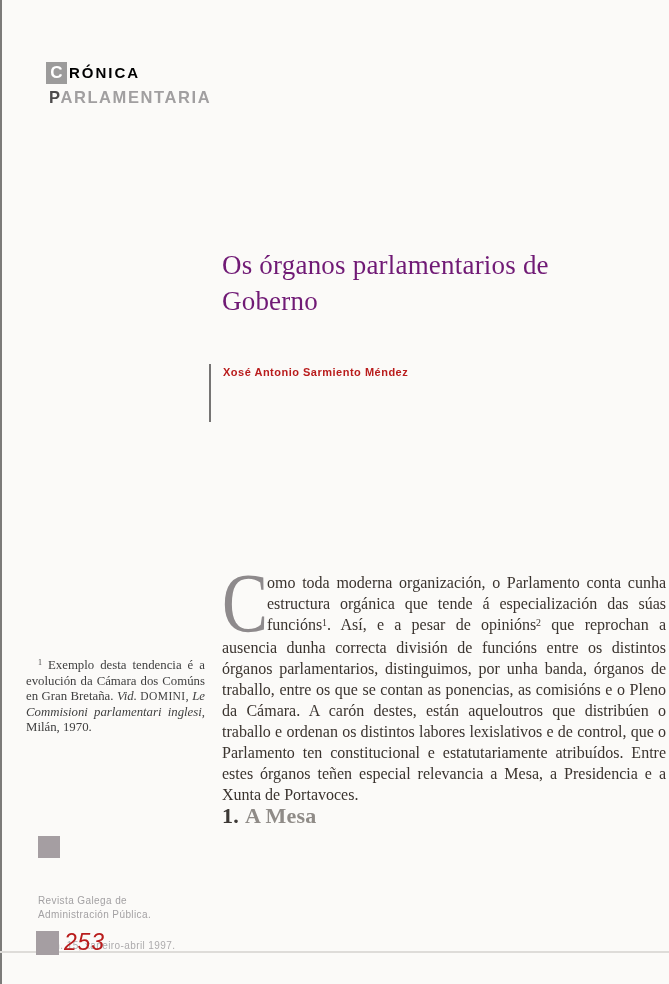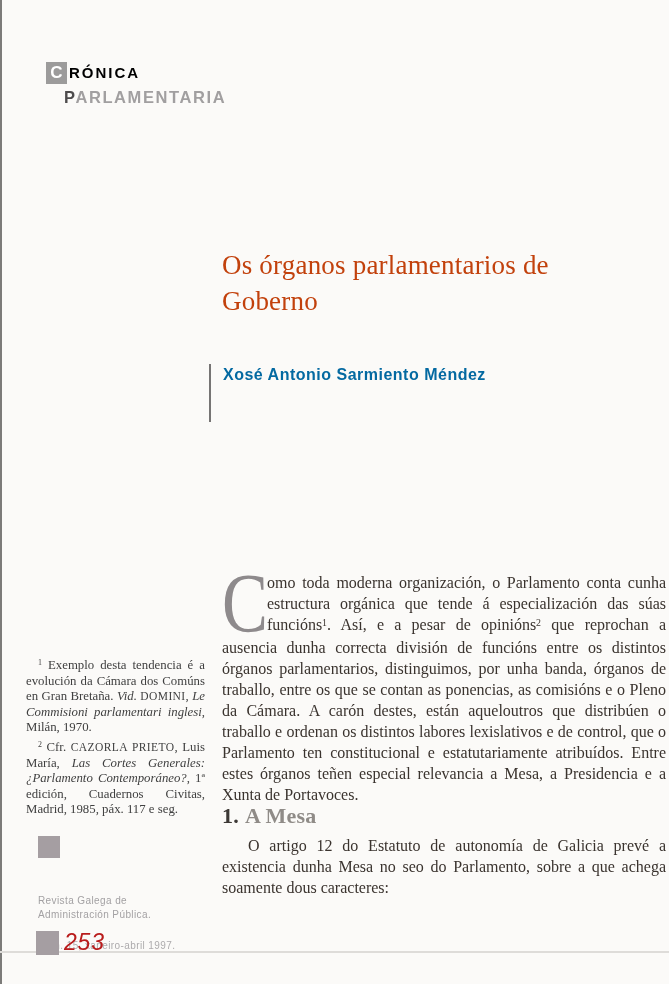--- a/index.html
+++ b/index.html
@@ -20,43 +20,43 @@
     font-family:"Liberation Sans", sans-serif;
     font-weight:bold;
   }
   .mast-line1{display:flex;align-items:center;height:23px;}
   .initial-box{
     display:flex;align-items:center;justify-content:center;
     width:21px;height:22px;background:#9c9b9b;color:#ffffff;
     font-size:17px;margin-right:2px;
   }
   .mast-rest1{color:#000000;font-size:15px;letter-spacing:2px;}
-  .mast-line2{margin-top:4px;margin-left:18px;font-size:16.5px;letter-spacing:1.6px;}
+  .mast-line2{margin-top:4px;margin-left:3px;font-size:16.5px;letter-spacing:1.6px;}
   .mast-initial2{color:#4d4b4c;}
   .mast-rest2{color:#a19fa0;}
   
   .title{
     position:absolute;left:222px;top:247px;width:440px;
-    font-size:27px;line-height:36px;color:#c2410c;
+    font-size:27px;line-height:36px;color:#701a75;
     white-space:pre-line;letter-spacing:0.2px;
   }
   
   .credit{
     position:absolute;left:18px;top:365px;width:184px;
     text-align:right;white-space:pre-line;
     font-family:"Liberation Sans", sans-serif;
     font-size:11.5px;line-height:14.6px;color:#a7a4a6;letter-spacing:0.3px;
   }
   .author-rule{
     position:absolute;left:209px;top:364px;width:2px;height:58px;background:#767474;
   }
   .author-name{
     position:absolute;left:223px;top:366px;
     font-family:"Liberation Sans", sans-serif;
-    font-weight:bold;font-size:16px;color:#0369a1;letter-spacing:0.5px;text-align:right;
+    font-weight:bold;font-size:11px;color:#b91c1c;letter-spacing:0.5px;text-align:right;
   }
   
   .body-col{
     position:absolute;left:222px;top:572px;width:444px;
     font-size:16px;line-height:21px;color:#3a332e;
     text-align:justify;
   }
   .body-col p{margin:0;}
   .dropcap{
     float:left;width:42px;height:63px;
@@ -125,26 +125,24 @@
   <div class="author-rule"></div>
   <div class="author-name">Xosé Antonio Sarmiento Méndez</div>
 
   <div class="body-col">
     <p>
       <span class="dropcap">C</span><span><span>omo toda moderna organización, o Parlamento conta cunha estructura orgánica que tende á especialización das súas funcións</span><span class="sup">1</span><span>. Así, e a pesar de opinións</span><span class="sup">2</span><span> que reprochan a ausencia dunha correcta división de funcións entre os distintos órganos parlamentarios, distinguimos, por unha banda, órganos de traballo, entre os que se contan as ponencias, as comisións e o Pleno da Cámara. A carón destes, están aqueloutros que distribúen o traballo e ordenan os distintos labores lexislativos e de control, que o Parlamento ten constitucional e estatutariamente atribuídos. Entre estes órganos teñen especial relevancia a Mesa, a Presidencia e a Xunta de Portavoces.</span></span>
     </p>
     <p class="section-heading">
       <span class="section-num">1.</span><span class="section-title">A Mesa</span>
     </p>
-    <p class="para2">O artigo 12 do Estatuto de autonomía de Galicia prevé a existencia dunha Mesa no seo do Parlamento, sobre a que achega soamente dous caracteres:</p>
   </div>
 
   <div class="footnotes">
     <p><span class="sup">1</span><span> Exemplo desta tendencia é a evolución da Cámara dos Comúns en Gran Bretaña. </span><span class="i">Vid.</span><span> </span><span class="caps">DOMINI</span><span>, </span><span class="i">Le Commisioni parlamentari inglesi</span><span>, Milán, 1970.</span></p>
-    <p><span class="sup">2</span><span> Cfr. </span><span class="caps">CAZORLA PRIETO</span><span>, Luis María, </span><span class="i">Las Cortes Generales: ¿Parlamento Contemporáneo?</span><span>, 1ª edición, Cuadernos Civitas, Madrid, 1985, páx. 117 e seg.</span></p>
   </div>
 
   <div class="square square-upper"></div>
 
   <div class="journal">
     <div>Revista Galega de
 Administración Pública.</div>
     <div class="journal-issue">Núm. 15, xaneiro-abril 1997.</div>
   </div>
 

